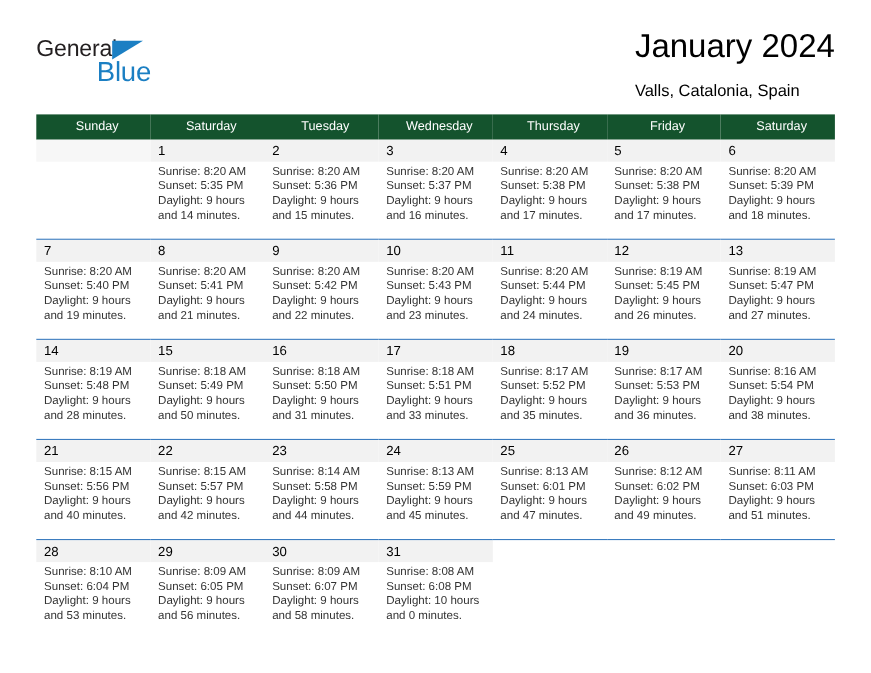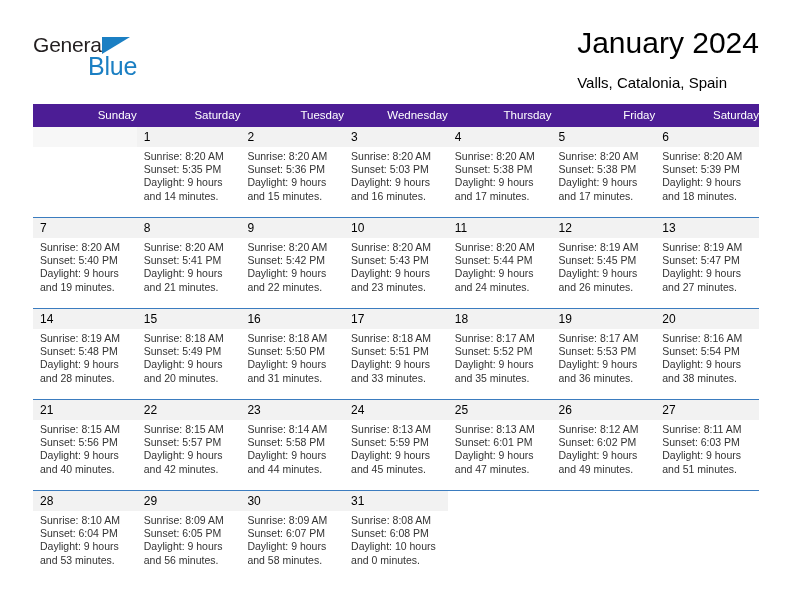--- a/index.html
+++ b/index.html
@@ -90,25 +90,25 @@
     position: absolute;
     left: 33px;
     top: 104px;
     width: 726px;
     border-collapse: collapse;
     table-layout: fixed;
   }
   .cal col { width: 103.71px; }
 
   .cal thead th {
-    background: #4c1d95;
+    background: #14532d;
     color: #ffffff;
     font-size: 11.5px;
     font-weight: normal;
-    text-align: right;
+    text-align: center;
     padding: 5px 0 5px 7px;
     height: 12px;
     line-height: 13px;
     border: none;
   }
 
   .week-row > td {
     vertical-align: top;
     padding: 0;
     border-top: 1px solid #3b7cbf;
@@ -212,21 +212,21 @@
                 <div>Daylight: 9 hours</div>
                 <div>and 15 minutes.</div>
               </div>
             </div>
           </td>
           <td>
             <div class="cell">
               <div class="daynum">3</div>
               <div class="info">
                 <div>Sunrise: 8:20 AM</div>
-                <div>Sunset: 5:03 PM</div>
+                <div>Sunset: 5:37 PM</div>
                 <div>Daylight: 9 hours</div>
                 <div>and 16 minutes.</div>
               </div>
             </div>
           </td>
           <td>
             <div class="cell">
               <div class="daynum">4</div>
               <div class="info">
                 <div>Sunrise: 8:20 AM</div>
@@ -350,21 +350,21 @@
               </div>
             </div>
           </td>
           <td>
             <div class="cell">
               <div class="daynum">15</div>
               <div class="info">
                 <div>Sunrise: 8:18 AM</div>
                 <div>Sunset: 5:49 PM</div>
                 <div>Daylight: 9 hours</div>
-                <div>and 20 minutes.</div>
+                <div>and 50 minutes.</div>
               </div>
             </div>
           </td>
           <td>
             <div class="cell">
               <div class="daynum">16</div>
               <div class="info">
                 <div>Sunrise: 8:18 AM</div>
                 <div>Sunset: 5:50 PM</div>
                 <div>Daylight: 9 hours</div>

